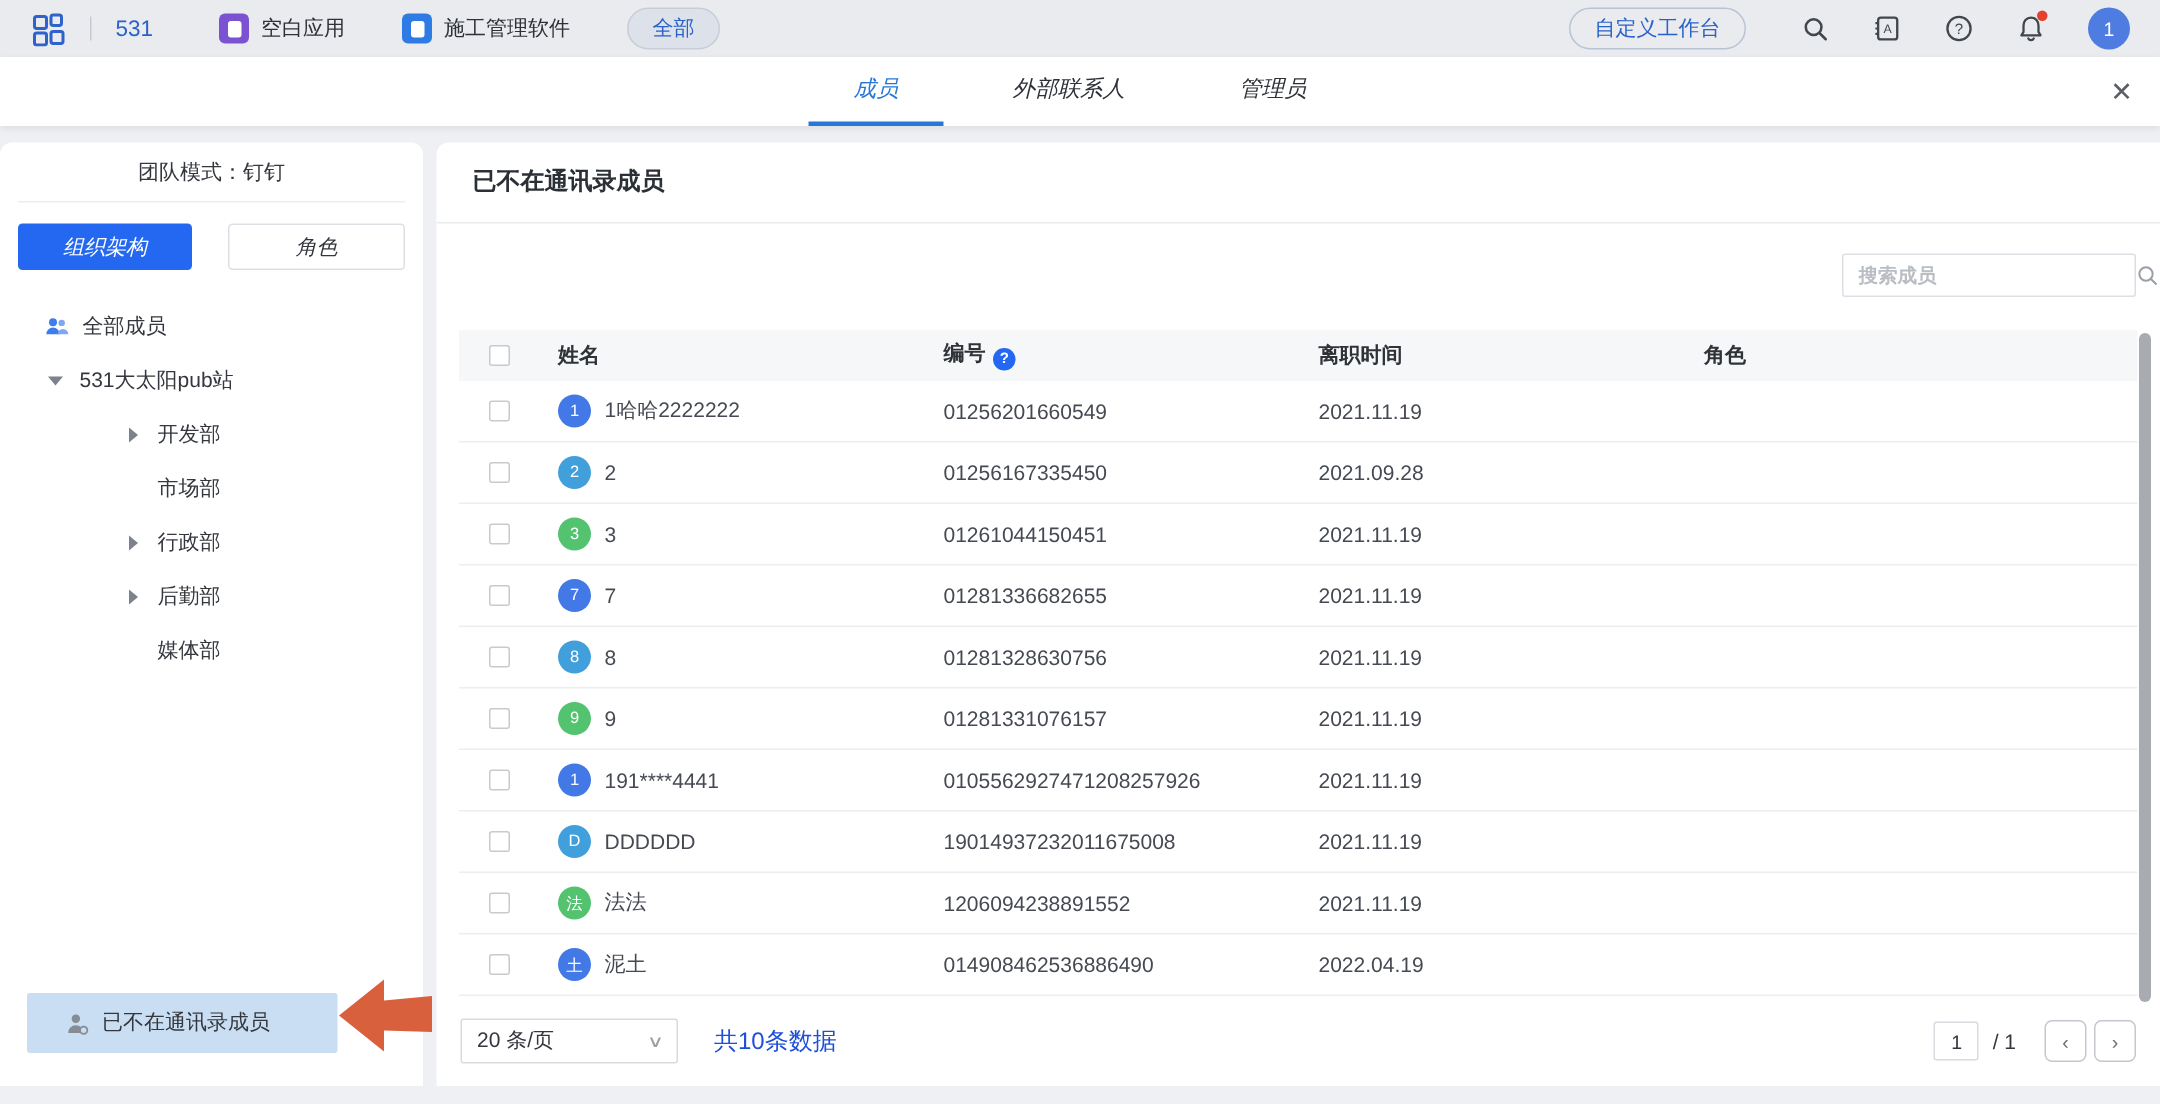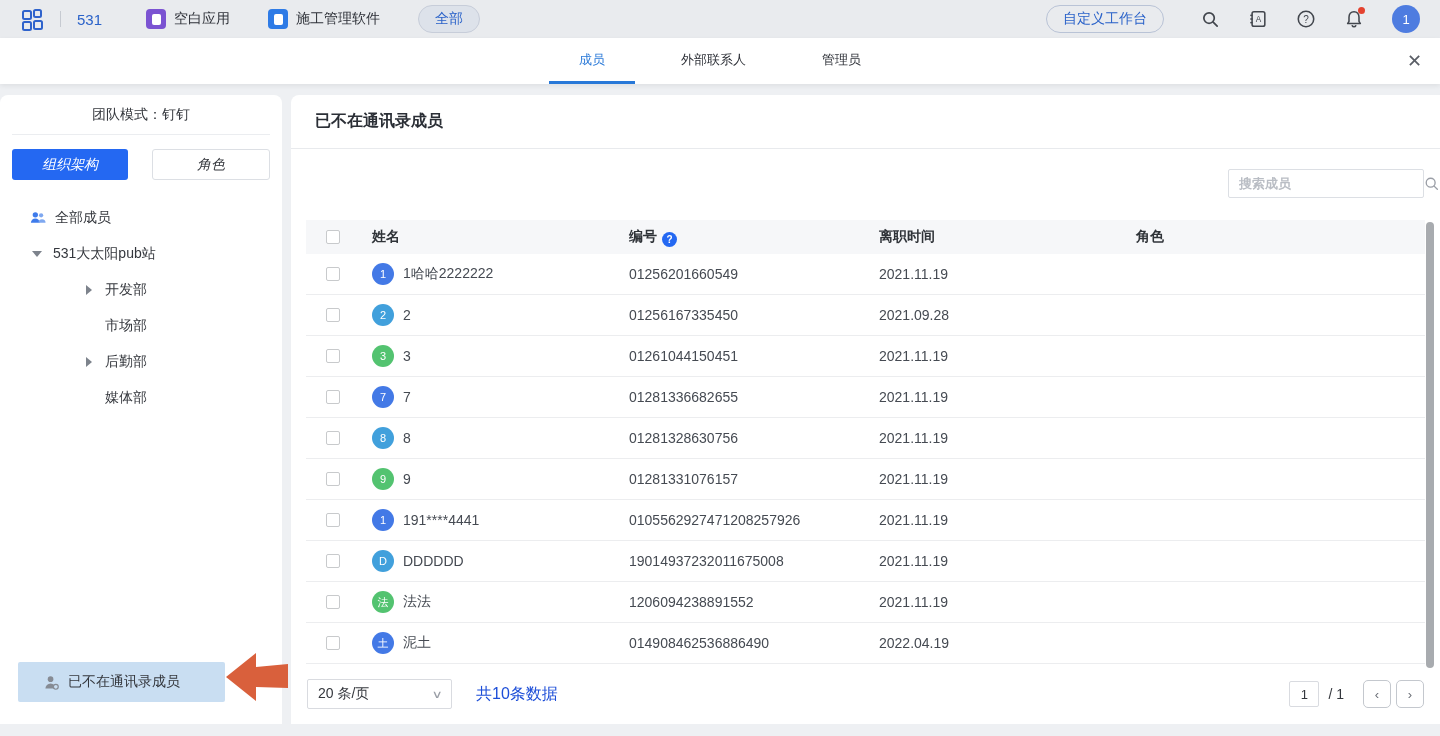--- a/index.html
+++ b/index.html
@@ -27,22 +27,22 @@
   .red-dot { position:absolute; top:-1px; right:0; width:7px; height:7px;
     border-radius:50%; background:#e4422f; }
   .tb-avatar { width:28px; height:28px; border-radius:50%; background:#4e7ce0;
     color:#fff; font-size:13px; display:flex; align-items:center;
     justify-content:center; margin-left:14px; cursor:pointer; }
 
   
   .tabbar { height:46px; background:#fff; box-shadow:0 2px 5px rgba(0,0,0,.07);
     display:flex; align-items:stretch; justify-content:center; gap:16px;
     position:relative; z-index:2; }
-  .tab { padding:5px 30px; display:flex; align-items:center; font-size:13px;
-    color:#2e3138; cursor:pointer; border-bottom:3px solid transparent; }
+  .tab { padding:5px 30px; display:flex; align-items:center; font-size:15px;
+    color:#2e3138; cursor:pointer; border-bottom:3px solid transparent;font-style:italic; }
   .tab.active { color:#2878d8; border-bottom-color:#2878d8; }
   .tab-close { position:absolute; right:18px; top:0; height:100%; display:flex;
     align-items:center; font-size:18px; color:#5a5e66; cursor:pointer; }
 
   
   .content { height:640px; display:flex; padding-top:11px; position:relative; }
 
   
   .sidebar { width:282px; background:#fff; border-radius:8px 8px 0 0;
     position:relative; margin-right:9px; }
@@ -226,20 +226,24 @@
       <div class="tree-item lvl1">
         <span class="caret right"></span>
         <span class="tree-label">开发部</span>
       </div>
       <div class="tree-item lvl1">
         <span class="caret"></span>
         <span class="tree-label">市场部</span>
       </div>
       <div class="tree-item lvl1">
         <span class="caret right"></span>
+        <span class="tree-label">行政部</span>
+      </div>
+      <div class="tree-item lvl1">
+        <span class="caret right"></span>
         <span class="tree-label">后勤部</span>
       </div>
       <div class="tree-item lvl1">
         <span class="caret"></span>
         <span class="tree-label">媒体部</span>
       </div>
     </div>
 
     <div class="offboard" style="background-color: rgb(201, 222, 242);">
       <span style="display:flex;">

